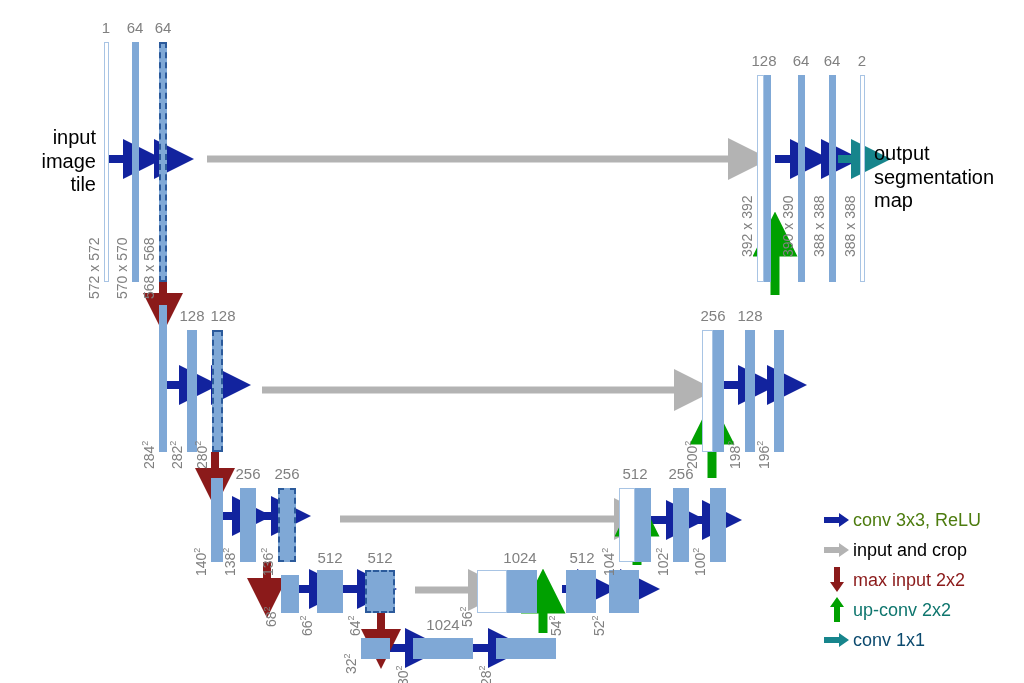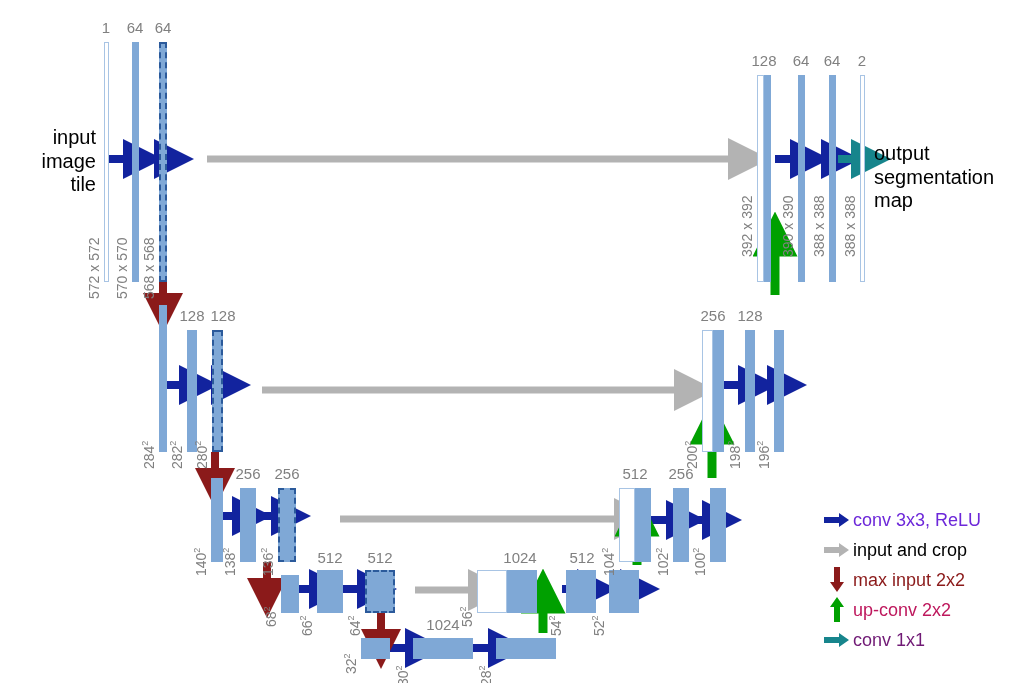--- a/index.html
+++ b/index.html
@@ -323,21 +323,21 @@
 tile</div>
 
   <div id="legend">
 
     <div class="leg-row">
       <span class="leg-ico">
         <svg width="26" height="16" viewBox="0 0 26 16">
           <path d="M0,5 L15,5 L15,1 L25,8 L15,15 L15,11 L0,11 Z" fill="#12239E"></path>
         </svg>
       </span>
-      <span class="leg-lbl" style="color:#6d28d9;">conv 3x3, ReLU</span>
+      <span class="leg-lbl" style="color:#4d7c0f;">conv 3x3, ReLU</span>
     </div>
 
     <div class="leg-row">
       <span class="leg-ico">
         <svg width="26" height="16" viewBox="0 0 26 16">
           <path d="M0,5 L15,5 L15,1 L25,8 L15,15 L15,11 L0,11 Z" fill="#B3B3B3"></path>
         </svg>
       </span>
       <span class="leg-lbl" style="color:#000000;">input and crop</span>
     </div>
@@ -350,27 +350,27 @@
       </span>
       <span class="leg-lbl" style="color:#8B1A1A;">max input 2x2</span>
     </div>
 
     <div class="leg-row">
       <span class="leg-ico">
         <svg width="16" height="26" viewBox="0 0 16 26">
           <path d="M5,25 L11,25 L11,10 L15,10 L8,0 L1,10 L5,10 Z" fill="#00A000"></path>
         </svg>
       </span>
-      <span class="leg-lbl" style="color:#be185d;">up-conv 2x2</span>
+      <span class="leg-lbl" style="color:#0f766e;">up-conv 2x2</span>
     </div>
 
     <div class="leg-row">
       <span class="leg-ico">
         <svg width="26" height="16" viewBox="0 0 26 16">
           <path d="M0,5 L15,5 L15,1 L25,8 L15,15 L15,11 L0,11 Z" fill="#17858C"></path>
         </svg>
       </span>
-      <span class="leg-lbl" style="color:#701a75;">conv 1x1</span>
+      <span class="leg-lbl" style="color:#0c4a6e;">conv 1x1</span>
     </div>
 
   </div>
 
 </div>
 
 </body></html>

